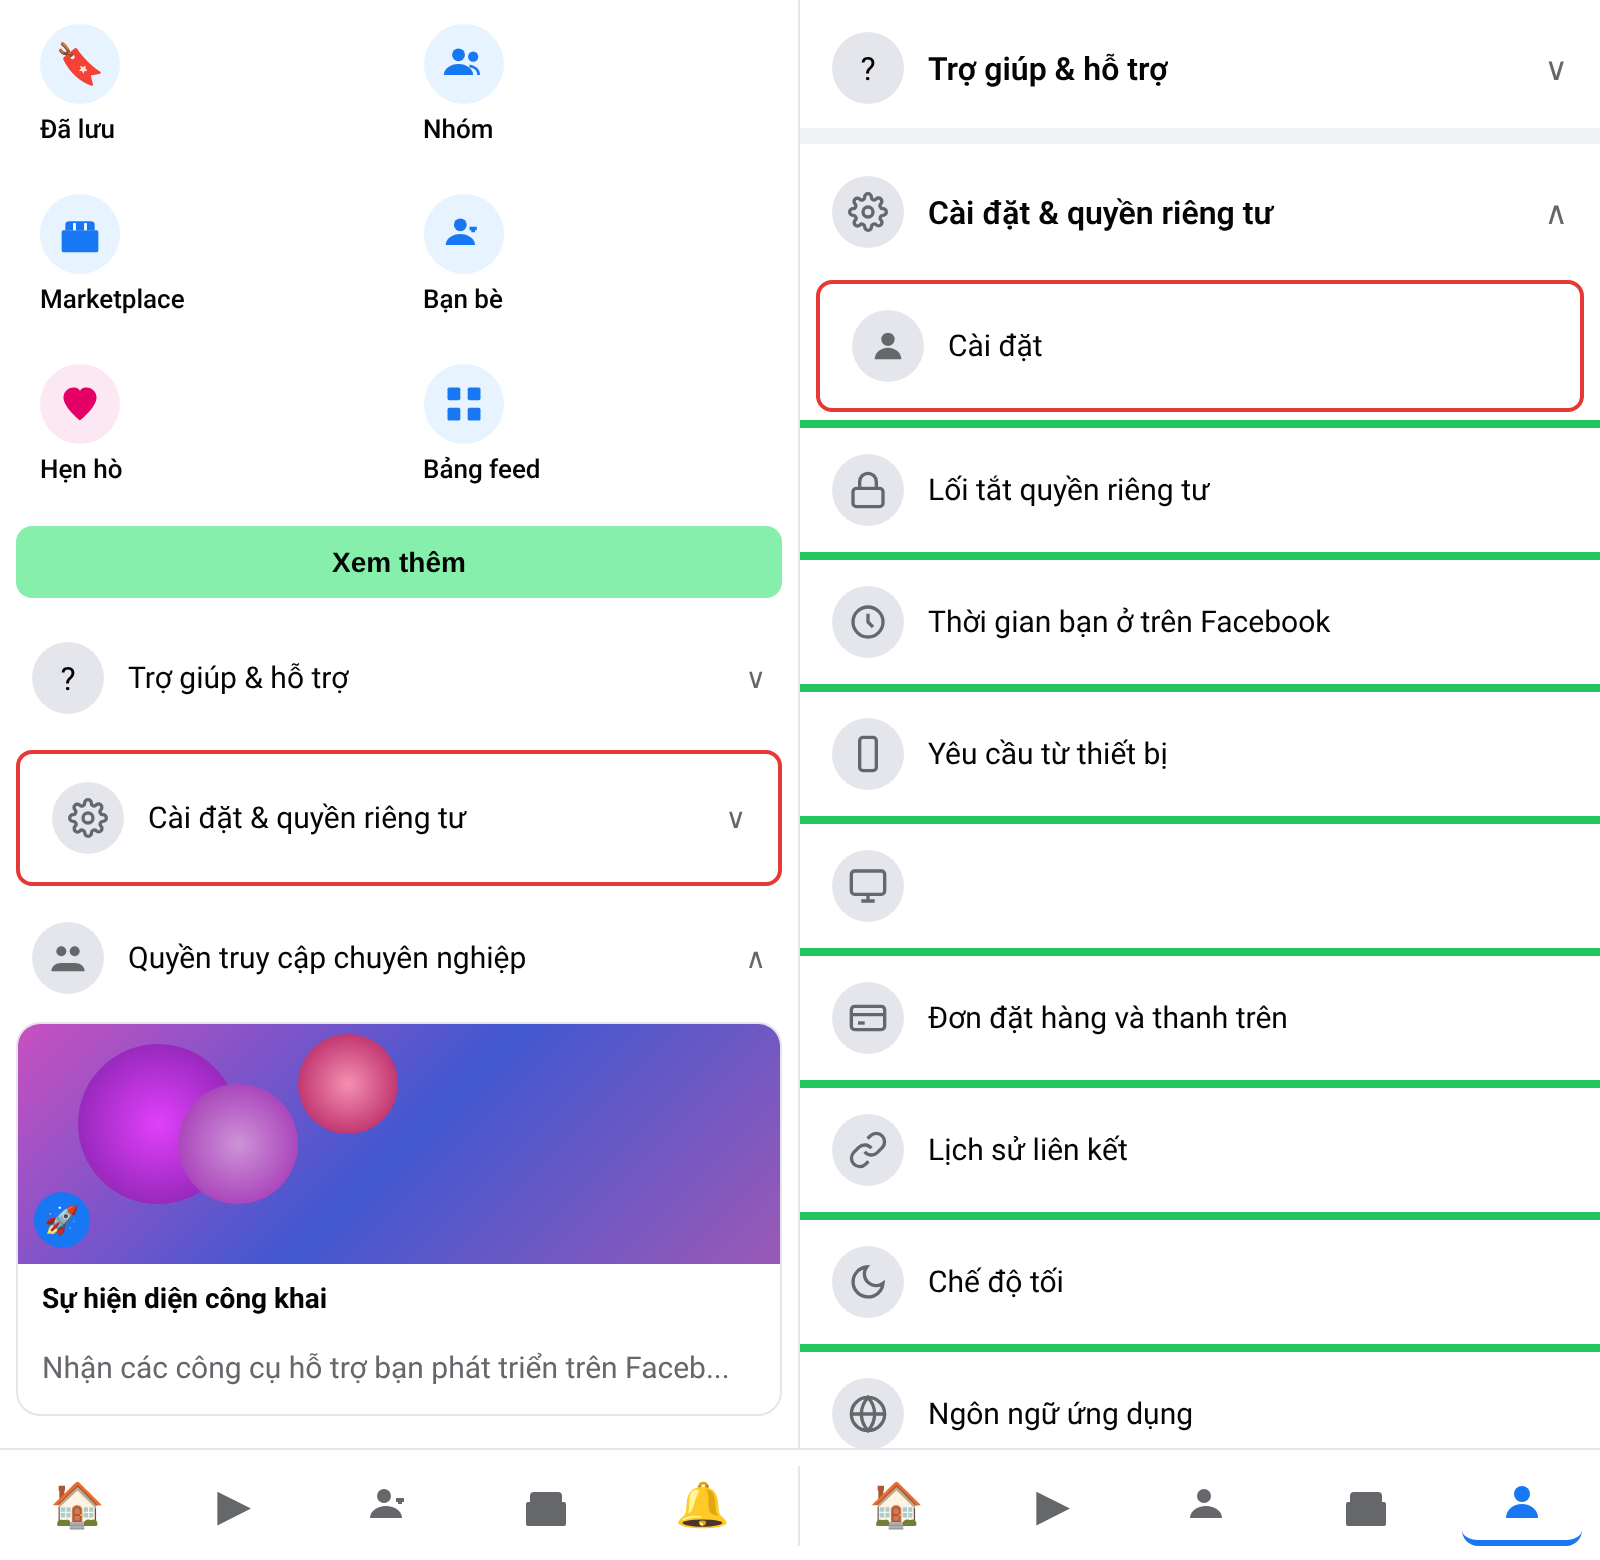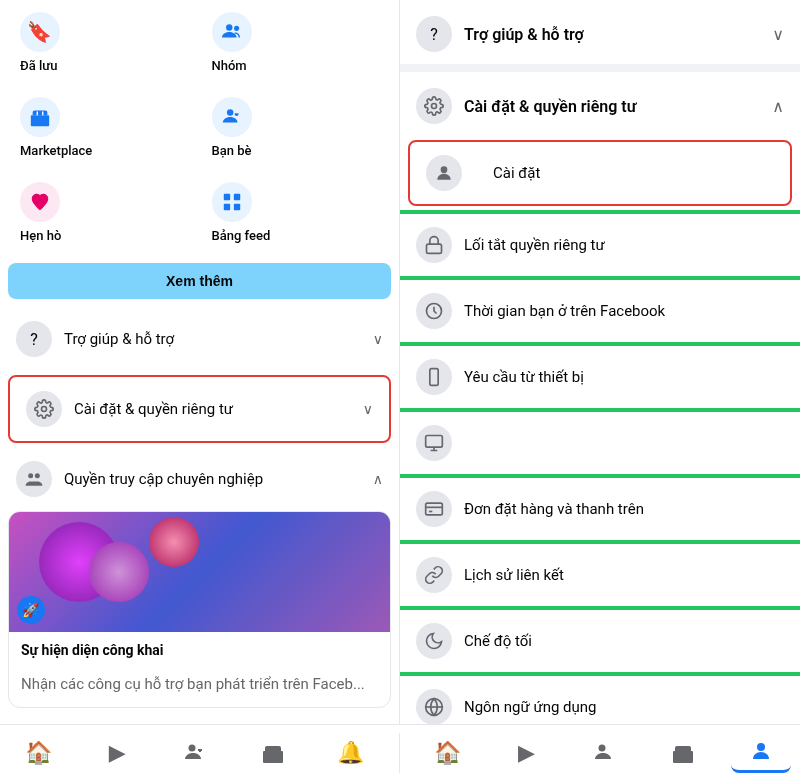--- a/index.html
+++ b/index.html
@@ -65,21 +65,21 @@
     .icon-groups { background: #e7f3ff; color: #1877f2; }
     .icon-marketplace { background: #e7f3ff; color: #1877f2; }
     .icon-friends { background: #e7f3ff; color: #1877f2; }
     .icon-feed { background: #e7f3ff; color: #1877f2; }
     .icon-dating { background: #fce8f3; color: #e40066; }
 
     .see-more-btn {
       width: calc(100% - 16px);
       margin: 8px 8px;
       padding: 10px;
-      background: #7dd3fc;
+      background: #86efac;
       border: none;
       border-radius: 8px;
       font-size: 14px;
       font-weight: 600;
       color: #050505;
       cursor: pointer;
       text-align: center;
     }
 
     
@@ -271,21 +271,20 @@
       flex: 1;
       font-size: 15px;
       color: #050505;
     }
 
     
     .right-menu-item-highlighted {
       border: 2px solid #e53935 !important;
       border-radius: 8px;
       margin: 4px 8px;
-      gap: 19px;
     }
 
     
     .bottom-nav {
       height: 56px;
       background: #fff;
       border-top: 1px solid #e4e6ea;
       display: flex;
       align-items: center;
       justify-content: space-around;

